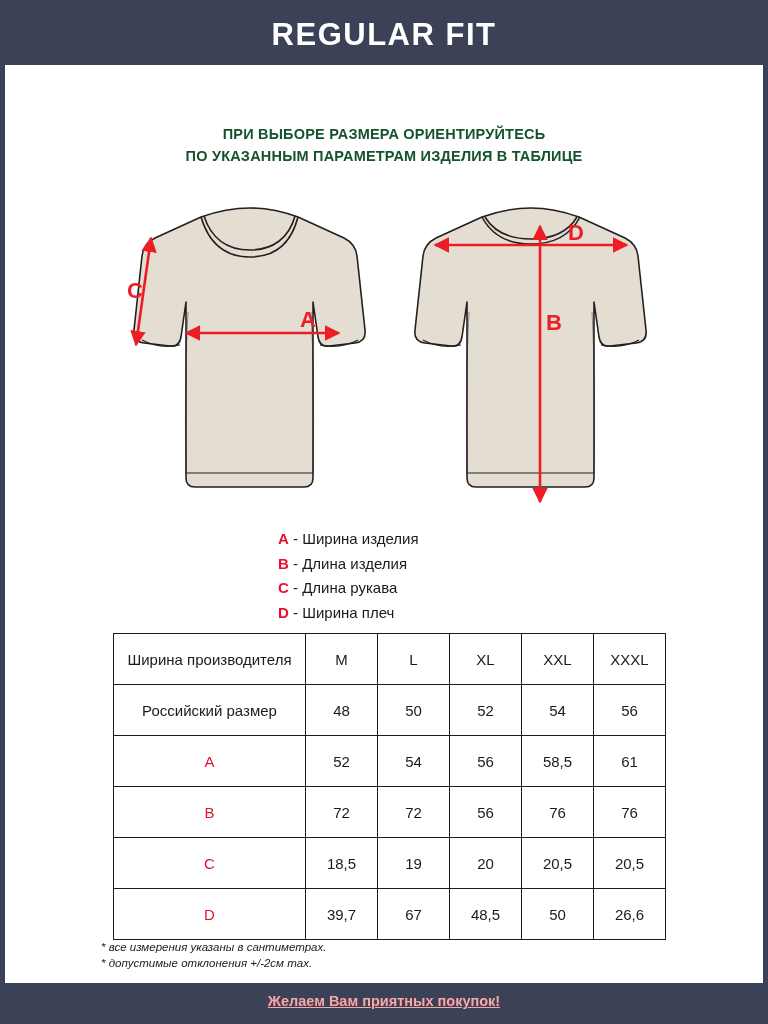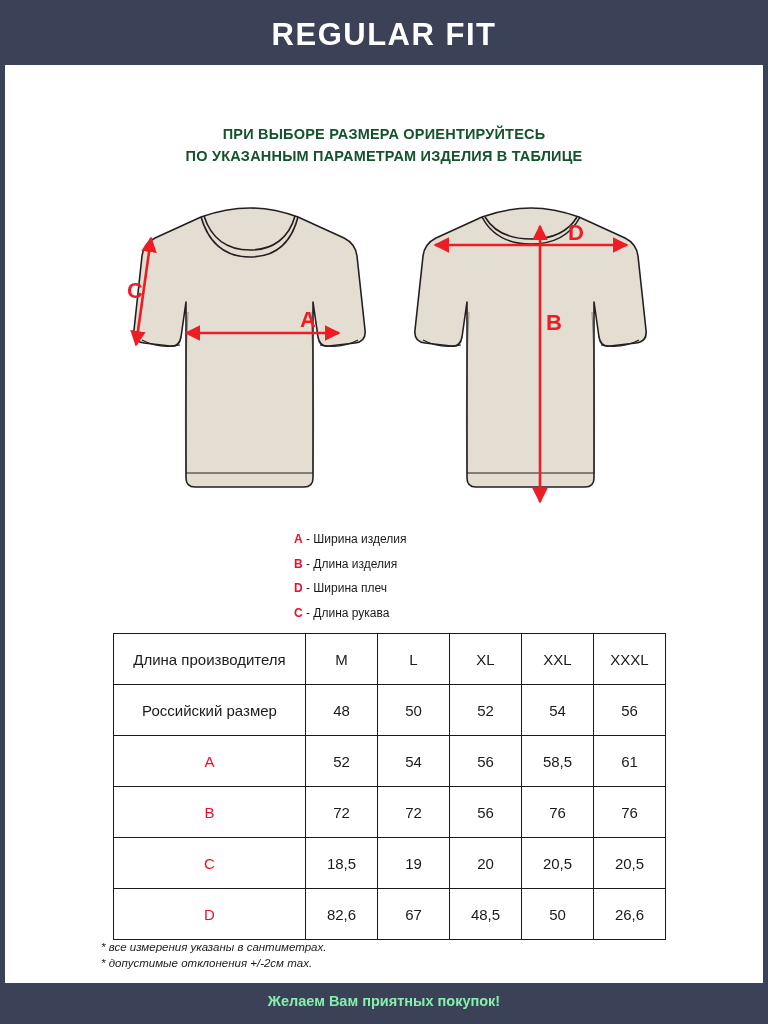--- a/index.html
+++ b/index.html
@@ -57,22 +57,22 @@
     position: absolute;
     top: 185px;
     left: 0;
     width: 768px;
     height: 330px;
   }
   
   .legend {
     position: absolute;
     top: 522px;
-    left: 289px;
-    font-size: 12px;
+    left: 273px;
+    font-size: 15px;
     line-height: 24.5px;
     color: #1b1b1b;
   }
   .legend-row {
     white-space: nowrap;
   }
   .legend-key {
     color: #e8112d;
     font-weight: bold;
   }
@@ -124,23 +124,24 @@
     left: 0;
     bottom: 0;
     width: 100%;
     height: 36px;
     background: #3b4257;
     display: flex;
     align-items: center;
     justify-content: center;
   }
   .footer-text {
-    color: #86efac;
+    color: #fca5a5;
     font-size: 14.5px;
     font-weight: bold;
+    text-decoration: underline;
   }
 </style>
 </head>
 <body>
 
 <div class="page">
 
   <div class="header">
     <div class="header-title">REGULAR FIT</div>
   </div>
@@ -247,39 +248,39 @@
   </div>
 
   <div class="legend">
     <div class="legend-row">
       <span class="legend-key">A</span><span> - </span><span>Ширина изделия</span>
     </div>
     <div class="legend-row">
       <span class="legend-key">B</span><span> - </span><span>Длина изделия</span>
     </div>
     <div class="legend-row">
-      <span class="legend-key">D</span><span> - </span><span>Ширина плеч</span>
+      <span class="legend-key">C</span><span> - </span><span>Длина рукава</span>
     </div>
     <div class="legend-row">
-      <span class="legend-key">C</span><span> - </span><span>Длина рукава</span>
+      <span class="legend-key">D</span><span> - </span><span>Ширина плеч</span>
     </div>
   </div>
 
   <table class="size-table">
     <colgroup>
       <col class="label-col">
       <col class="val-col">
         <col class="val-col">
         <col class="val-col">
         <col class="val-col">
         <col class="val-col">
     </colgroup>
     <tbody>
       <tr>
-        <td class="hdr-label">Длина производителя</td>
+        <td class="hdr-label">Ширина производителя</td>
         <td class="hdr-size">M</td>
         <td class="hdr-size">L</td>
         <td class="hdr-size">XL</td>
         <td class="hdr-size">XXL</td>
         <td class="hdr-size">XXXL</td>
       </tr>
       <tr>
         <td class="hdr-label">Российский размер</td>
         <td class="hdr-size">48</td>
         <td class="hdr-size">50</td>
@@ -306,21 +307,21 @@
       <tr>
         <td class="row-key">C</td>
         <td>18,5</td>
         <td>19</td>
         <td>20</td>
         <td>20,5</td>
         <td>20,5</td>
       </tr>
       <tr>
         <td class="row-key">D</td>
-        <td>82,6</td>
+        <td>39,7</td>
         <td>67</td>
         <td>48,5</td>
         <td>50</td>
         <td>26,6</td>
       </tr>
     </tbody>
   </table>
 
   <div class="notes">
     <div>* все измерения указаны в сантиметрах.</div>

